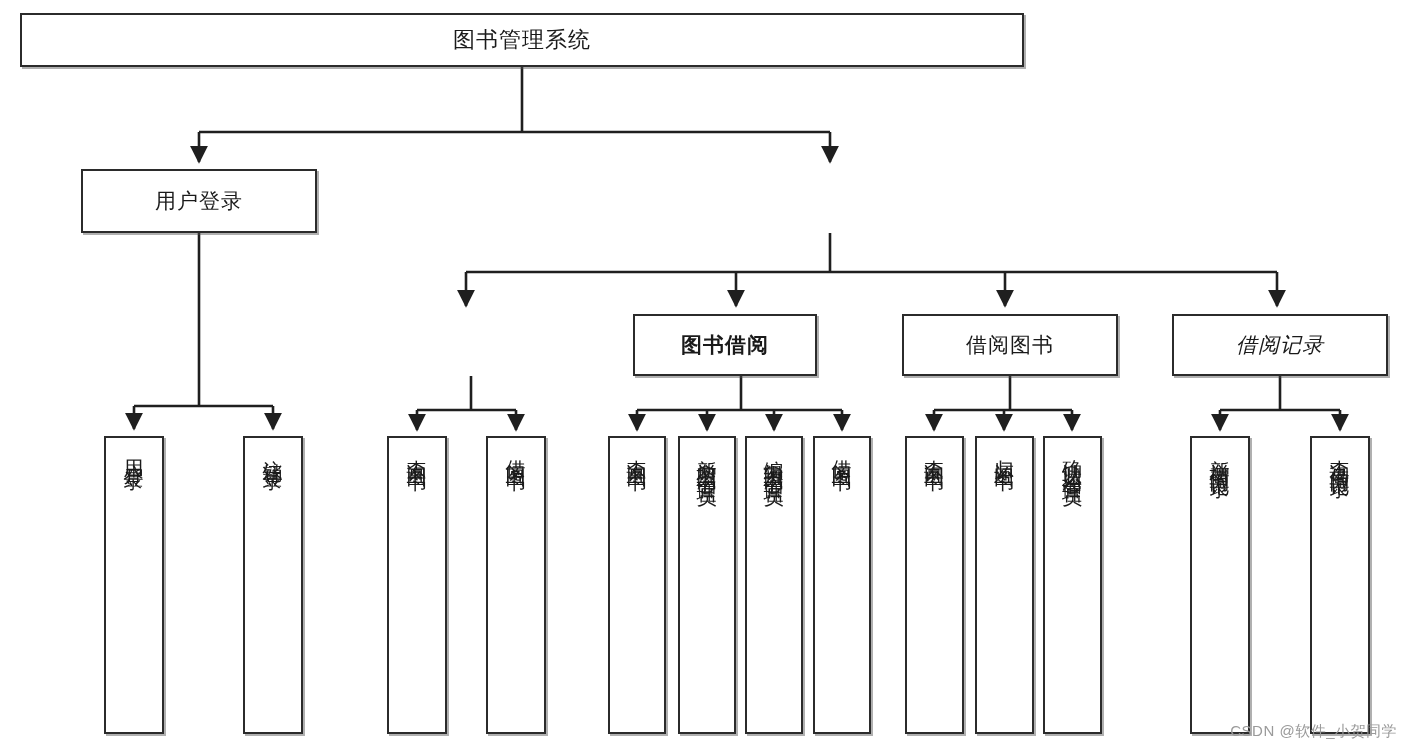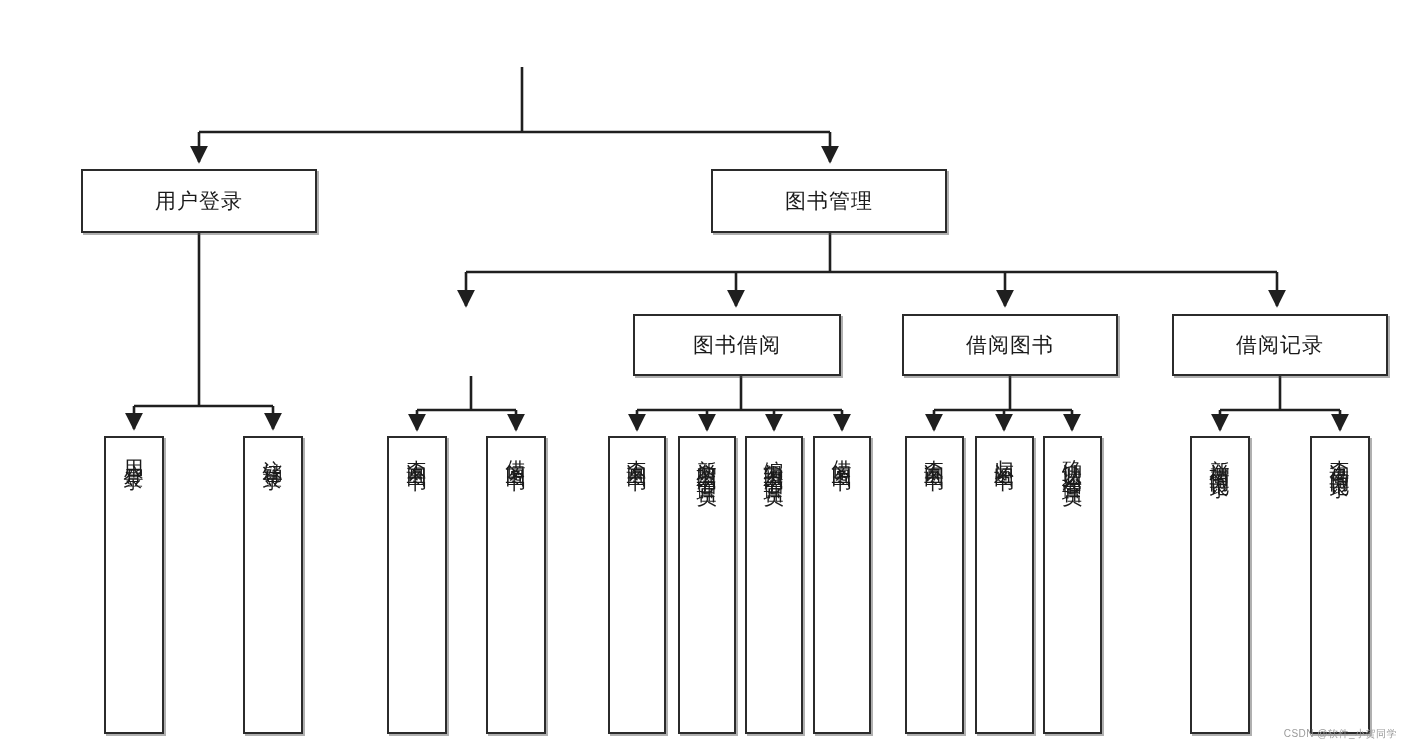--- a/index.html
+++ b/index.html
@@ -55,21 +55,21 @@
     line-height: 1;
     white-space: nowrap;
   }
   .node.root {
     font-size: 22px;
   }
   #watermark {
     position: absolute;
     right: 8px;
     bottom: 6px;
-    font-size: 10px;
+    font-size: 15px;
     color: #9a9a9a;
     letter-spacing: 0.5px;
     white-space: nowrap;
   }
 </style>
 </head>
 <body>
 
 <div id="canvas">
 
@@ -116,27 +116,27 @@
       <path d="M 1004 410 L 1004 430" marker-end="url(#arrow)"></path>
       <path d="M 1072 410 L 1072 430" marker-end="url(#arrow)"></path>
 
       <path d="M 1280 376 L 1280 410"></path>
       <path d="M 1220 410 L 1340 410"></path>
       <path d="M 1220 410 L 1220 430" marker-end="url(#arrow)"></path>
       <path d="M 1340 410 L 1340 430" marker-end="url(#arrow)"></path>
     </g>
   </svg>
 
+  <div class="node horiz root" id="node-root" style="left: 20px; top: 13px; width: 1004px; height: 54px;">图书管理系统</div>
 
   <div class="node horiz" id="node-user-login" style="left: 81px; top: 169px; width: 236px; height: 64px;">用户登录</div>
-  <div class="node horiz" id="node-book-manage" style="left: 711px; top: 169px; width: 236px; height: 64px;">图书管理</div>
 
-  <div class="node horiz" id="node-book-borrow" style="left: 633px; top: 314px; width: 208px; height: 62px;">图书借阅</div>
+  <div class="node horiz" id="node-book-borrow" style="left: 633px; top: 314px; width: 184px; height: 62px; font-weight: bold;">图书借阅</div>
   <div class="node horiz" id="node-current-borrow" style="left: 902px; top: 314px; width: 216px; height: 62px;">借阅图书</div>
-  <div class="node horiz" id="node-borrow-record" style="left: 1172px; top: 314px; width: 216px; height: 62px;">借阅记录</div>
+  <div class="node horiz" id="node-borrow-record" style="left: 1172px; top: 314px; width: 216px; height: 62px; font-style: italic;">借阅记录</div>
 
   <div id="leaf-container">
       <div class="node vert" style="left: 104px; top: 436px; width: 60px; height: 298px;">
         <span class="vlabel">用户登录</span>
       </div>
       <div class="node vert" style="left: 243px; top: 436px; width: 60px; height: 298px;">
         <span class="vlabel">注销登录</span>
       </div>
       <div class="node vert" style="left: 387px; top: 436px; width: 60px; height: 298px;">
         <span class="vlabel">查询图书</span>

